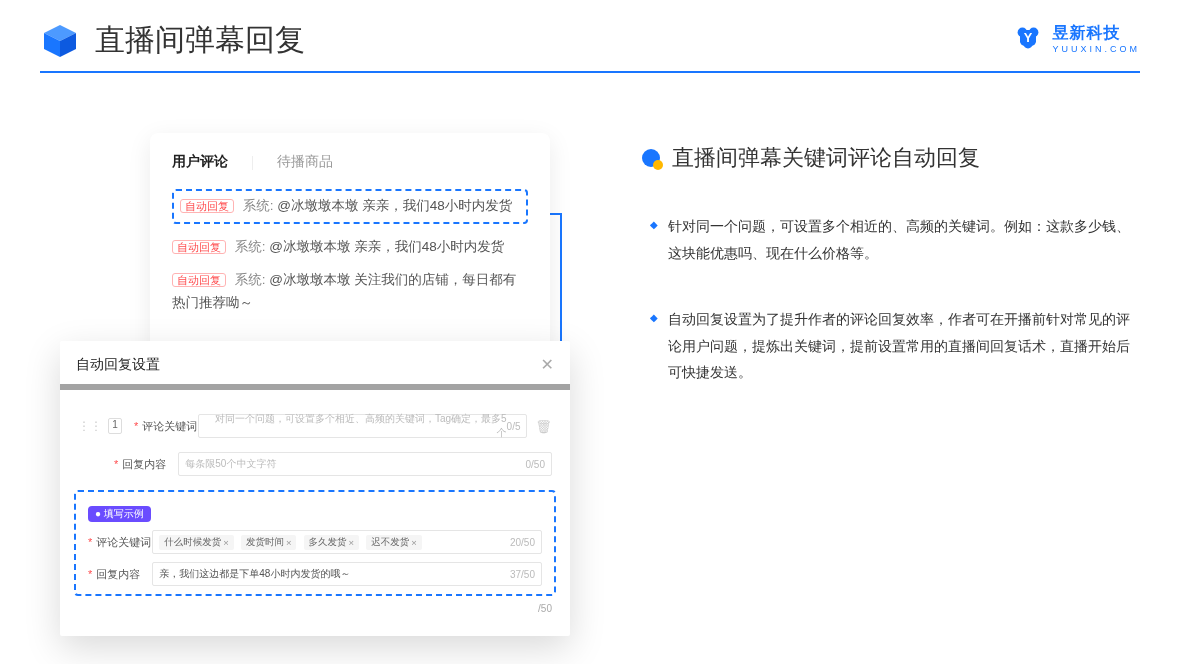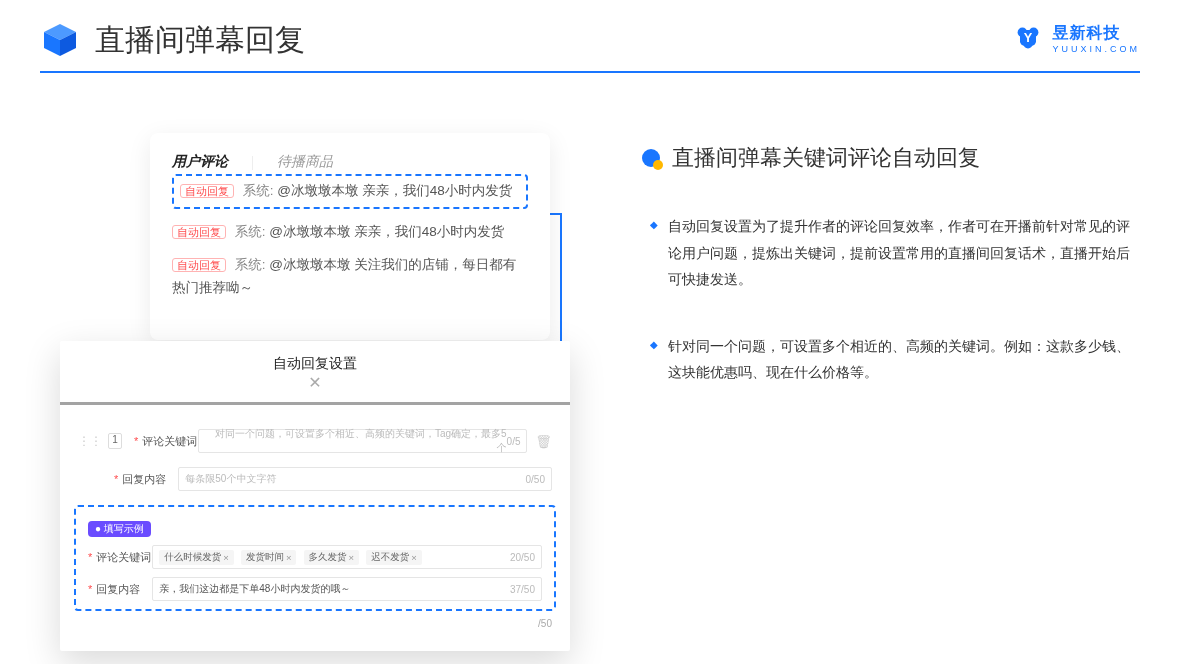--- a/index.html
+++ b/index.html
@@ -8,21 +8,21 @@
     height: 664px;
     font-family: "Microsoft YaHei", "PingFang SC", sans-serif;
     background: #fff;
     position: relative;
     overflow: hidden;
   }
 
   
   .header {
     display: flex;
-    align-items: flex-start;
+    align-items: flex-end;
     padding: 20px 40px 10px 40px;
   }
   .header-icon {
     width: 40px;
     height: 40px;
     margin-right: 15px;
     position: relative;
   }
   .header-title {
     font-size: 30px;
@@ -61,21 +61,21 @@
   .comments-card {
     position: absolute;
     left: 90px;
     top: 0;
     width: 400px;
     background: #fff;
     border-radius: 8px;
     box-shadow: 0 6px 24px rgba(0,0,0,.08);
     padding: 20px 22px 30px 22px;
   }
-  .tabs { display: flex; gap: 24px; font-size: 14px; color: #999; margin-bottom: 3px; font-style: italic; }
+  .tabs { display: flex; gap: 24px; font-size: 14px; color: #999; margin-bottom: 18px; }
   .tabs .active { color: #222; font-weight: 600; }
   .divider-bar { width:1px; height:14px; background:#eee; margin-top:3px; }
 
   .comment-row {
     font-size: 13.5px;
     color: #555;
     line-height: 1.7;
     margin-bottom: 10px;
   }
   .tag-auto {
@@ -104,23 +104,22 @@
     background: #fff;
     border-radius: 2px;
     box-shadow: 0 12px 36px rgba(0,0,0,.15);
     padding: 14px 0 20px 0;
   }
   .dialog-head {
     display: flex;
     justify-content: space-between;
     align-items: center;
     padding: 0 16px 10px 16px;
-    border-bottom: 3px solid #a3a3a3;
+    border-bottom: 6px solid #a3a3a3;
     margin-bottom: 24px;
-    flex-direction: column;
   }
   .dialog-title { font-size: 14px; color: #222; }
   .close-btn { color: #aaa; font-size: 16px; cursor: pointer; }
 
   .form-block { padding: 0 18px 0 18px; position: relative; }
   .row {
     display: flex;
     align-items: center;
     margin-bottom: 14px;
     font-size: 11px;
@@ -372,16 +371,16 @@
     <div class="section-title">
       <span class="bullet-icon">
         <svg viewBox="0 0 24 24" width="24" height="24">
           <circle cx="11" cy="11" r="9" fill="#1976ff"></circle>
           <circle cx="18" cy="18" r="5" fill="#ffb800"></circle>
         </svg>
       </span>
       <span>直播间弹幕关键词评论自动回复</span>
     </div>
 
+    <div class="para">针对同一个问题，可设置多个相近的、高频的关键词。例如：这款多少钱、这块能优惠吗、现在什么价格等。</div>
     <div class="para">自动回复设置为了提升作者的评论回复效率，作者可在开播前针对常见的评论用户问题，提炼出关键词，提前设置常用的直播间回复话术，直播开始后可快捷发送。</div>
-    <div class="para">针对同一个问题，可设置多个相近的、高频的关键词。例如：这款多少钱、这块能优惠吗、现在什么价格等。</div>
   </div>
 </div>
 
 </body></html>

